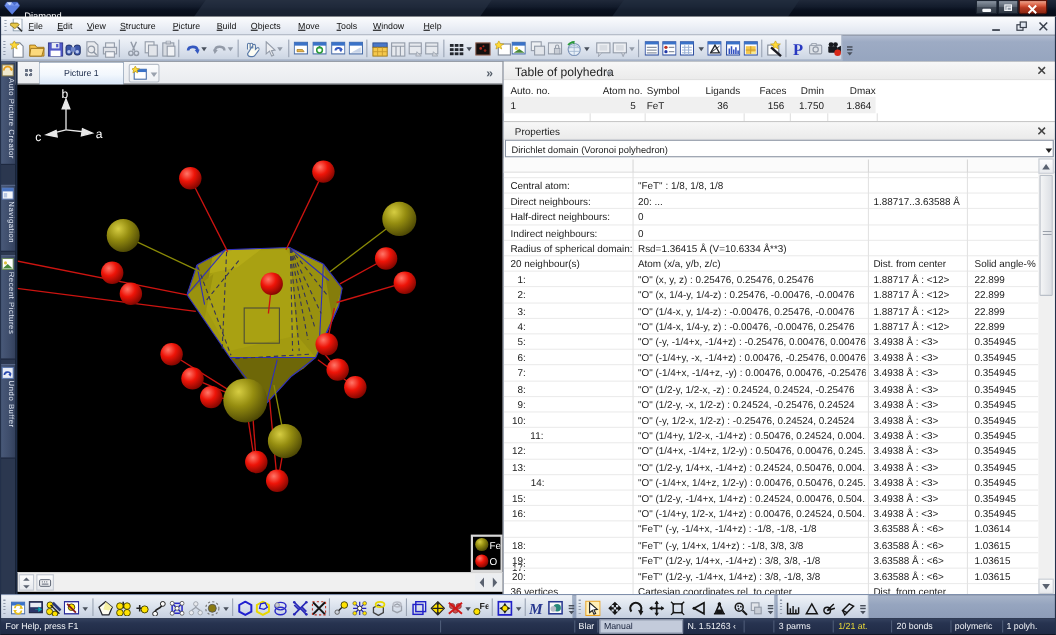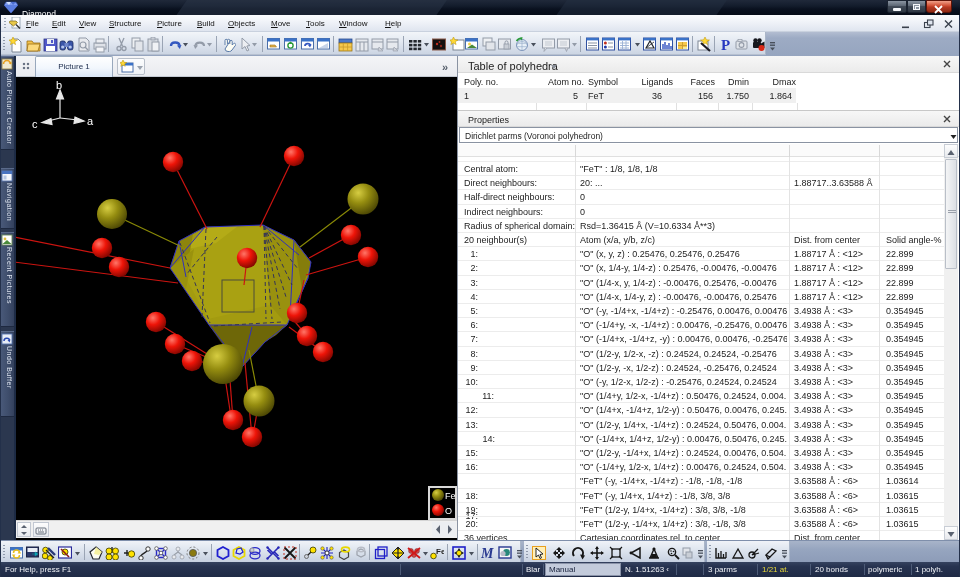--- a/index.html
+++ b/index.html
@@ -518,21 +518,21 @@
  <svg class="abs" style="left:92px;top:7px" width="8" height="7">
       <polygon points="1,2 7,2 4,6" fill="#8a8f98"></polygon>
     </svg>
  <svg class="abs" style="left:484px;top:3px" width="10" height="10">
       <path d="M2 2 L8 8 M8 2 L2 8" stroke="#444" stroke-width="1.4"></path>
     </svg>
 </div>
 
 <div class="abs" style="left:458px;top:73px;width:501px;height:15px;background:#fff;"></div>
 <div class="abs" style="left:458px;top:88px;width:338px;height:15px;background:#f0f0f0;"></div>
-<div class="t11 abs" style="left:464px;top:77px;">Poly. no.</div>
+<div class="t11 abs" style="left:464px;top:77px;">Auto. no.</div>
 <div class="t11 abs" style="left:484px;top:77px;width:100px;text-align:right;">Atom no.</div>
 <div class="t11 abs" style="left:588px;top:77px;">Symbol</div>
 <div class="t11 abs" style="left:573px;top:77px;width:100px;text-align:right;">Ligands</div>
 <div class="t11 abs" style="left:615px;top:77px;width:100px;text-align:right;">Faces</div>
 <div class="t11 abs" style="left:649px;top:77px;width:100px;text-align:right;">Dmin</div>
 <div class="t11 abs" style="left:696px;top:77px;width:100px;text-align:right;">Dmax</div>
 <div class="t11 abs" style="left:464px;top:91px;">1</div>
 <div class="t11 abs" style="left:478px;top:91px;width:100px;text-align:right;">5</div>
 <div class="t11 abs" style="left:588px;top:91px;">FeT</div>
 <div class="t11 abs" style="left:562px;top:91px;width:100px;text-align:right;">36</div>
@@ -546,21 +546,21 @@
 <div class="abs" style="left:752px;top:103px;width:1px;height:7px;background:#e0e0e0;"></div>
 <div class="abs" style="left:797px;top:103px;width:1px;height:7px;background:#e0e0e0;"></div>
 
 <div class="abs" style="left:458px;top:110px;width:501px;height:17px;background:linear-gradient(180deg,#f7f7f7,#ebebeb);border-top:1px solid #c8c8c8;border-bottom:1px solid #d9d9d9;">
  <div class="abs" style="left:10px;top:4px;font-size:9px;color:#222;">Properties</div>
  <svg class="abs" style="left:484px;top:3px" width="10" height="10">
       <path d="M2 2 L8 8 M8 2 L2 8" stroke="#444" stroke-width="1.4"></path>
     </svg>
 </div>
 <div class="abs" style="left:459px;top:127px;width:499px;height:16px;background:#fff;border:1px solid #8a93a2;">
- <div class="abs" style="left:5px;top:3px;font-size:8.5px;color:#222;">Dirichlet parms (Voronoi polyhedron)</div>
+ <div class="abs" style="left:5px;top:3px;font-size:8.5px;color:#222;">Dirichlet domain (Voronoi polyhedron)</div>
  <svg class="abs" style="left:490px;top:6px" width="7" height="6">
       <polygon points="0.5,1 6.5,1 3.5,5" fill="#222"></polygon>
     </svg>
 </div>
 
 <div class="abs" style="left:458px;top:144px;width:501px;height:13px;background:#fbfbfb;border-bottom:1px solid #e0e0e0;"></div>
 <div class="abs" style="left:575px;top:145px;width:1px;height:12px;background:#d8d8d8;"></div>
 <div class="abs" style="left:789px;top:145px;width:1px;height:12px;background:#d8d8d8;"></div>
 <div class="abs" style="left:879px;top:145px;width:1px;height:12px;background:#d8d8d8;"></div>
 <div class="abs" style="left:458px;top:157px;width:486px;height:384px;overflow:hidden;">

